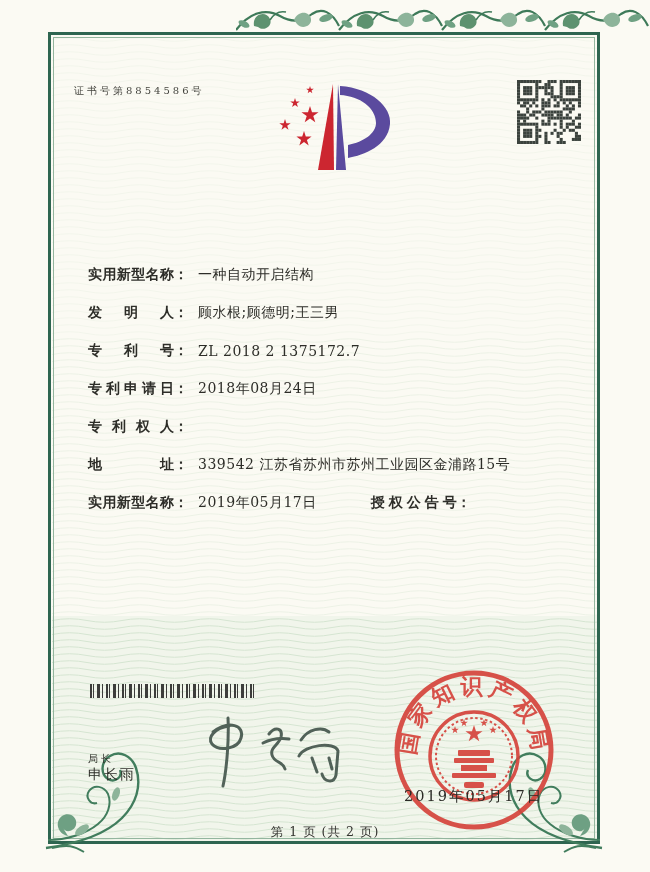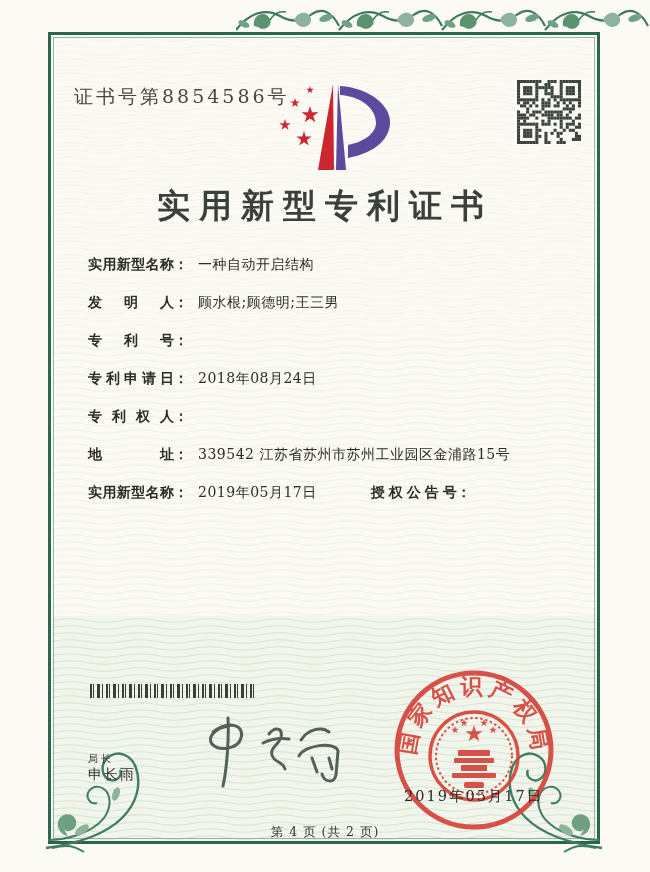--- a/index.html
+++ b/index.html
@@ -8,27 +8,27 @@
   
   .frame{position:absolute;left:48px;top:32px;width:552px;height:812px;border:3px solid #2e6550;box-sizing:border-box;}
   .frame-inner{position:absolute;inset:2px;border:1px solid #93b59e;}
   
   #waves{position:absolute;left:52px;top:36px;}
   
   #top-ornament{position:absolute;left:236px;top:2px;}
   .flourish{position:absolute;top:742px;}
   #flourish-left{left:38px;}
   #flourish-right{left:500px;transform:scaleX(-1);}
-  .cert-no{position:absolute;left:74px;top:84px;font-size:19px;letter-spacing:3px;color:#45453f;}
+  .cert-no{position:absolute;left:74px;top:84px;font-size:10px;letter-spacing:3px;color:#45453f;}
   #logo{position:absolute;left:272px;top:74px;}
   #qr{position:absolute;left:517px;top:80px;}
   .title{position:absolute;left:0;right:0;top:184px;text-align:center;font-size:33px;font-weight:700;
          letter-spacing:9px;color:#3b403c;}
   .fields{position:absolute;left:88px;top:256px;right:60px;font-size:14px;}
-  .field-row{display:flex;align-items:flex-start;height:38px;}
+  .field-row{display:flex;align-items:center;height:38px;}
   .field-label{display:inline-block;width:86px;font-weight:600;text-align:justify;text-align-last:justify;}
   .field-colon{margin-right:10px;font-weight:600;}
   .field-value{letter-spacing:.5px;}
   .grant-group{margin-left:54px;display:flex;align-items:baseline;}
   .body-text{position:absolute;left:78px;top:524px;width:502px;font-size:13.5px;line-height:19px;
              font-style:italic;color:#2d2d28;}
   .body-text p{margin:0;text-indent:2em;letter-spacing:.5px;}
   .barcode{position:absolute;left:90px;top:684px;width:166px;height:14px;
      background:repeating-linear-gradient(90deg,#3d3d3b 0 2px,transparent 2px 3px,#3d3d3b 3px 4px,
      transparent 4px 7px,#3d3d3b 7px 10px,transparent 10px 12px,#3d3d3b 12px 13px,transparent 13px 16px);}
@@ -347,36 +347,36 @@
         <rect x="15" y="60" width="3" height="3"></rect>
         <rect x="18" y="60" width="3" height="3"></rect>
         <rect x="27" y="60" width="3" height="3"></rect>
         <rect x="30" y="60" width="3" height="3"></rect>
         <rect x="39" y="60" width="3" height="3"></rect>
         <rect x="42" y="60" width="3" height="3"></rect>
         <rect x="45" y="60" width="3" height="3"></rect>
       </g>
   </svg>
 
-  <div class="title">实用新型专利证书</div>
 
   <div class="fields">
     <div class="field-row">
       <span class="field-label">实用新型名称</span>
         <span class="field-colon">：</span>
       <span class="field-value">一种自动开启结构</span>
     </div>
     <div class="field-row">
       <span class="field-label">发明人</span>
         <span class="field-colon">：</span>
       <span class="field-value">顾水根;顾德明;王三男</span>
     </div>
     <div class="field-row">
       <span class="field-label">专利号</span>
         <span class="field-colon">：</span>
+      <span class="field-value">ZL 2018 2 1375172.7</span>
     </div>
     <div class="field-row">
       <span class="field-label">专利申请日</span>
         <span class="field-colon">：</span>
       <span class="field-value">2018年08月24日</span>
     </div>
     <div class="field-row">
       <span class="field-label">专利权人</span>
         <span class="field-colon">：</span>
     </div>
@@ -434,15 +434,15 @@
         <rect x="-20" y="2" width="40" height="5" rx="1"></rect>
         <rect x="-13" y="9" width="26" height="6"></rect>
         <rect x="-22" y="17" width="44" height="5" rx="1"></rect>
         <rect x="-10" y="26" width="20" height="6" rx="2"></rect>
       </g>
     </g>
   </svg>
 
   <div class="seal-date">2019年05月17日</div>
 
-  <div class="footer">第 4 页 (共 2 页)</div>
+  <div class="footer">第 1 页 (共 2 页)</div>
 
 </div>
 
 </body></html>

